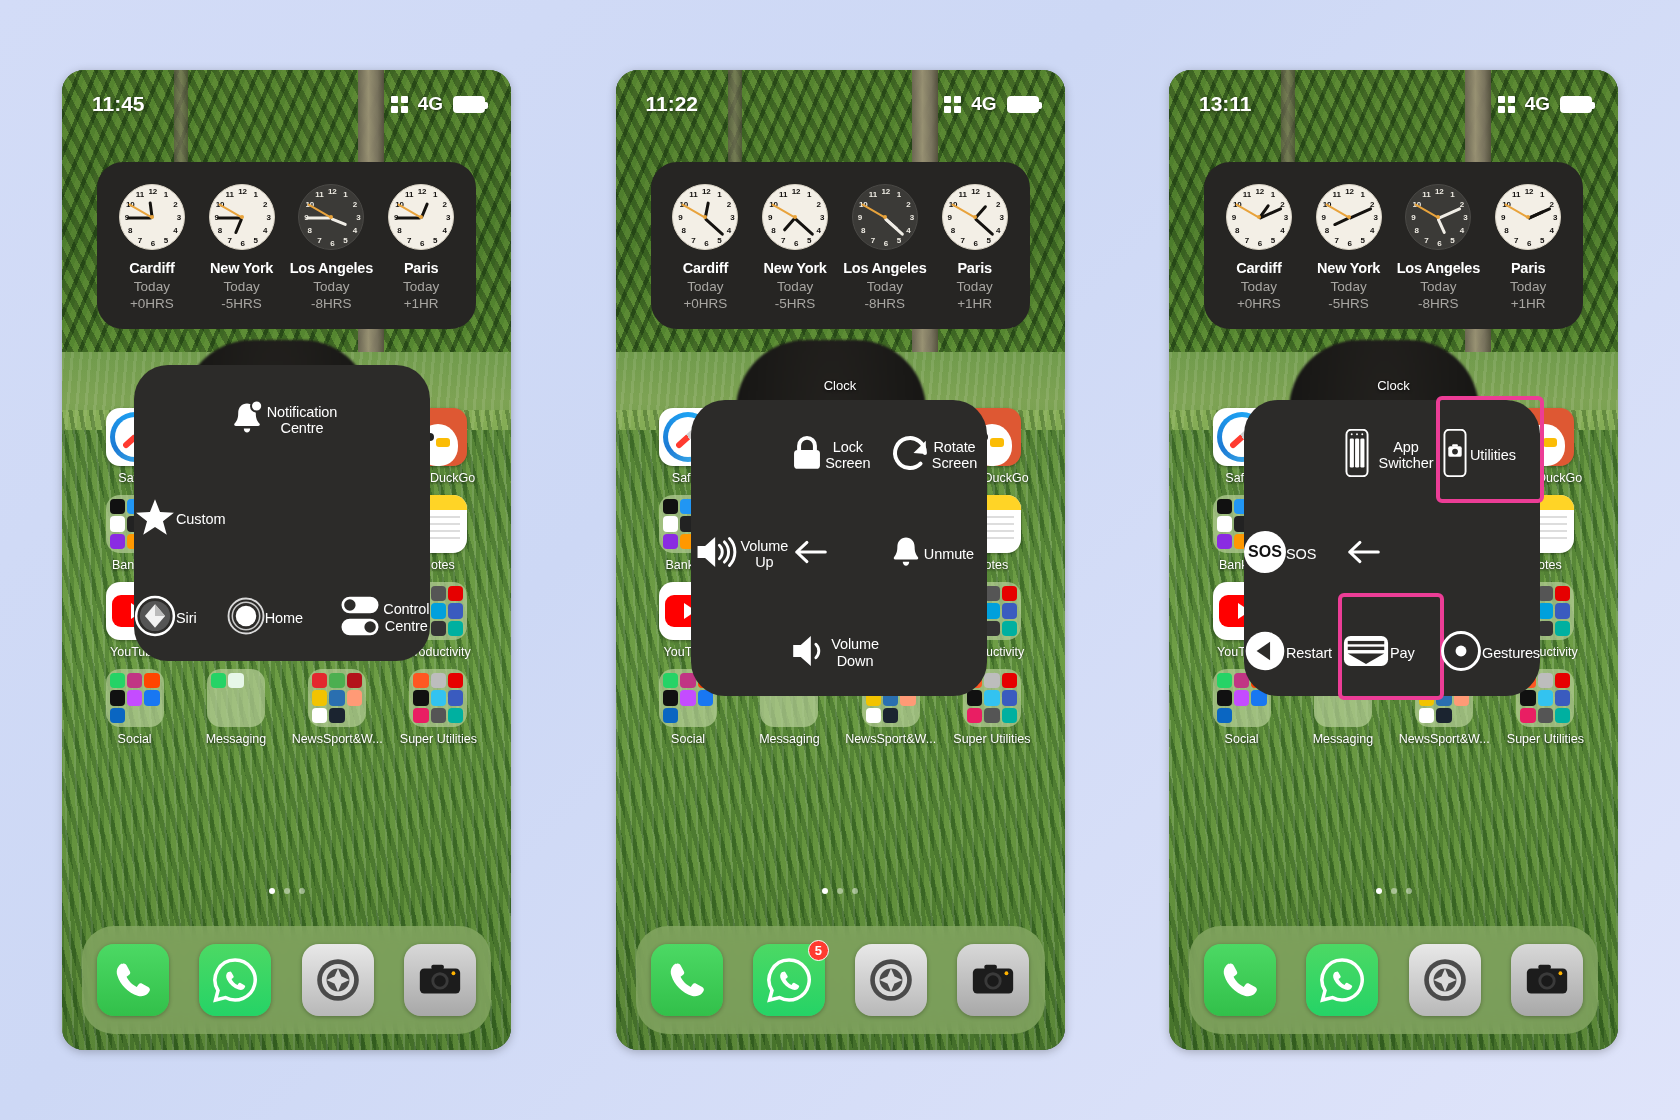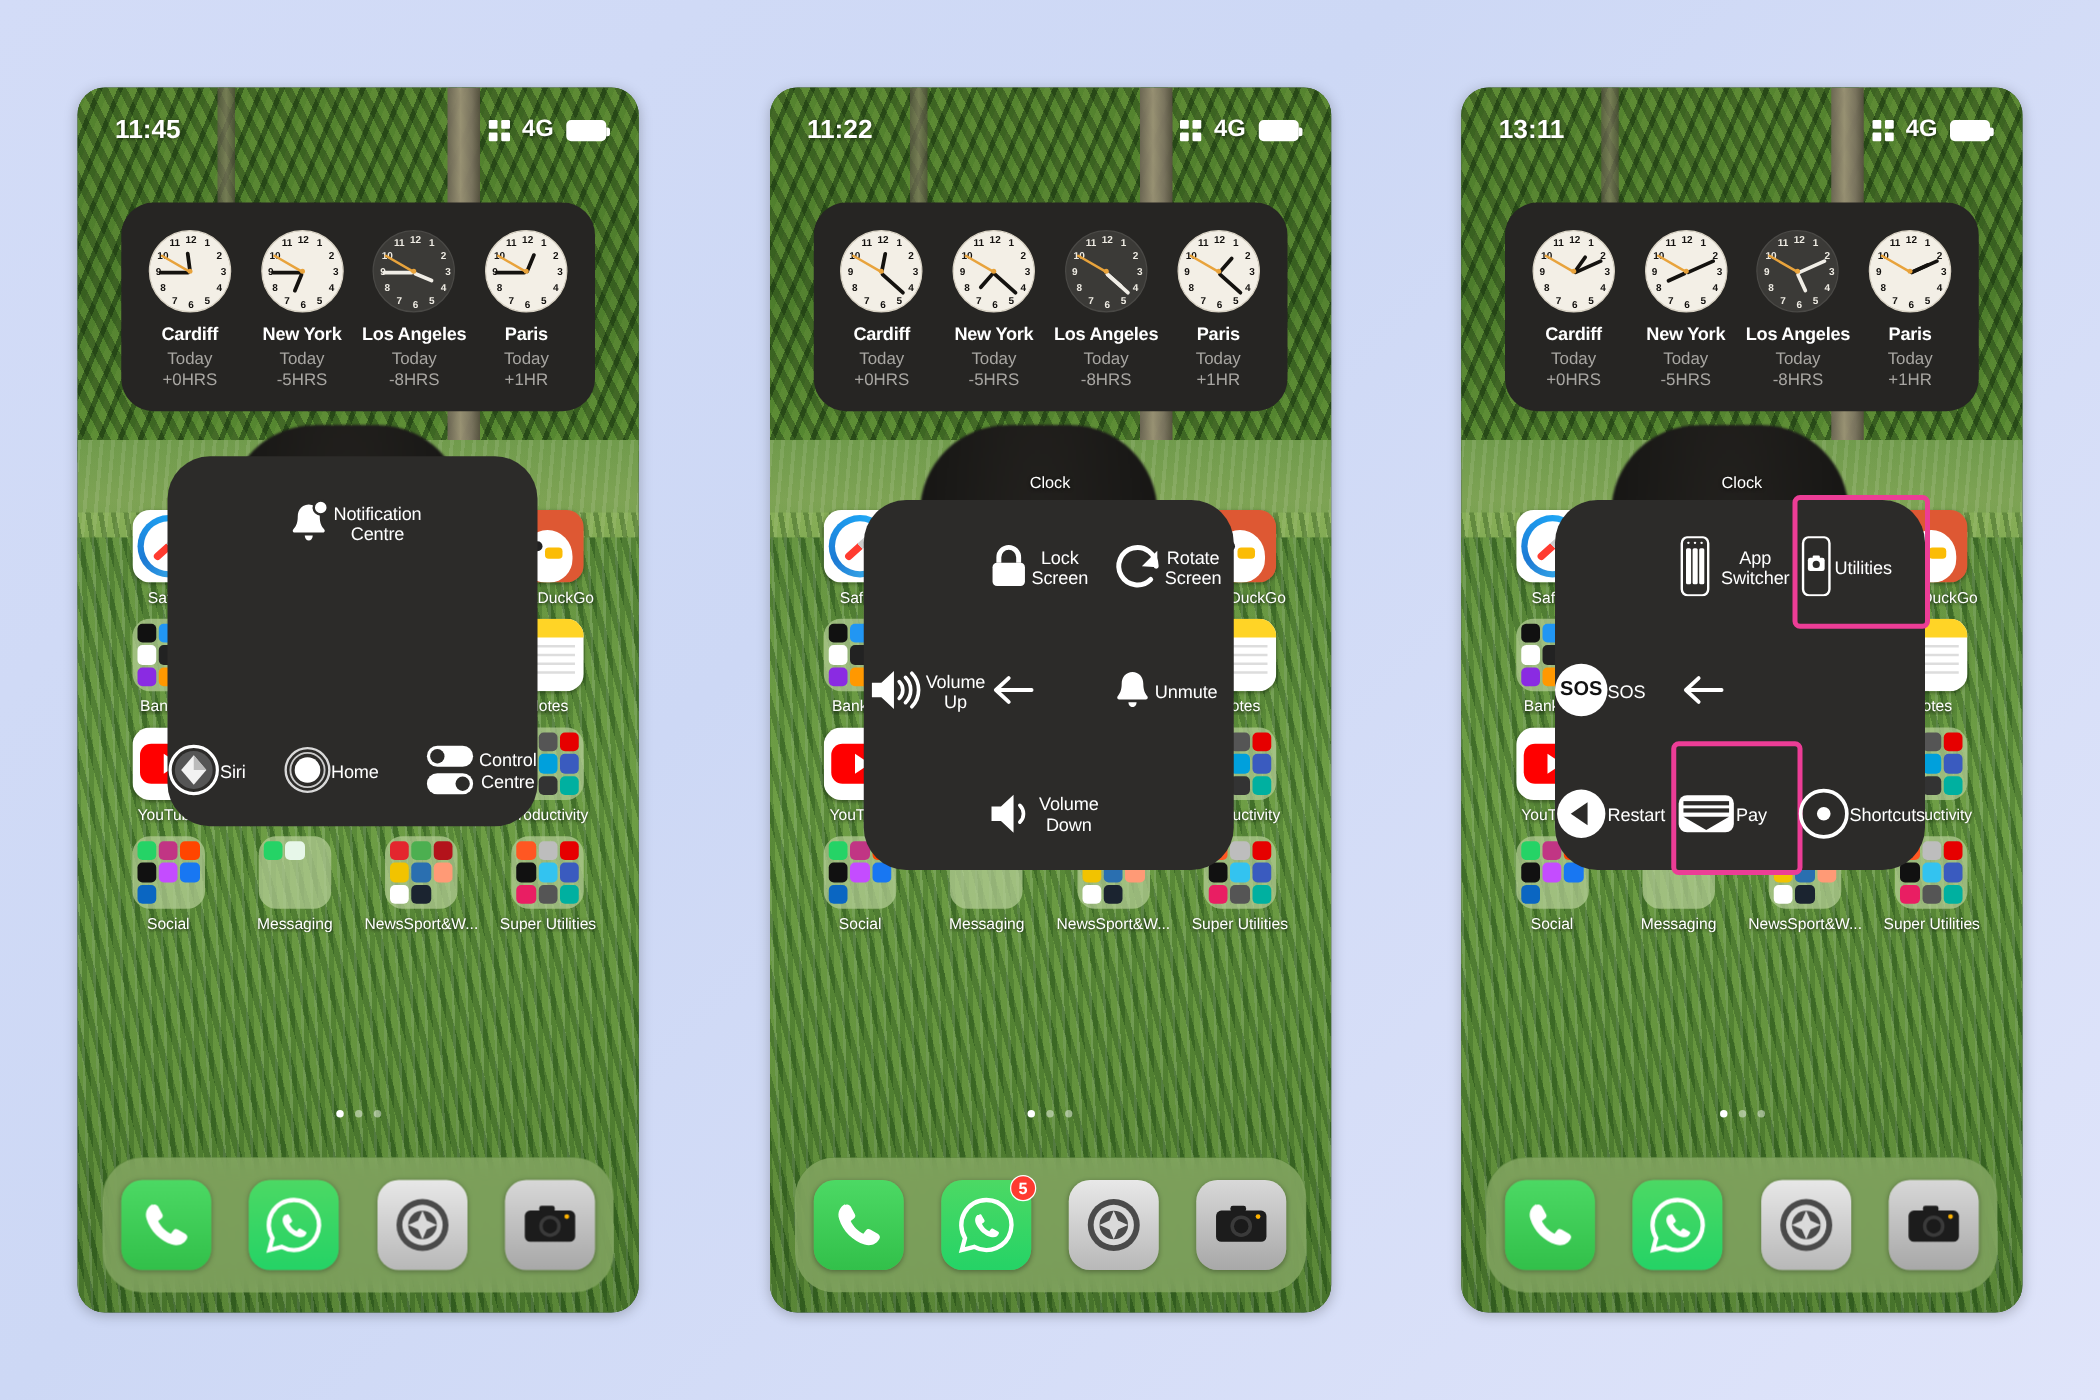--- a/index.html
+++ b/index.html
@@ -581,20 +581,30 @@
             <div style="width:40px;height:44px;position:relative">
               <svg viewBox="0 0 100 100" width="100%" height="100%">
                 <path d="M50 14c-13 0-22 10-22 24 0 14-4 20-9 26-2 2-1 6 3 6h56c4 0 5-4 3-6-5-6-9-12-9-26 0-14-9-24-22-24z" fill="#ffffff"></path>
                 <path d="M42 76h16c0 6-4 10-8 10s-8-4-8-10z" fill="#ffffff"></path>
                 <circle cx="74" cy="20" r="14" fill="#ffffff" stroke="#2c2b29" stroke-width="5"></circle>
               </svg>
             </div>
           </div>
           <div class="lbl"><span>Notification</span><br><span>Centre</span></div>
         </div>
+        <div class="slot" style="grid-row:2;grid-column:1">
+          <div class="glyph">
+            <div style="width:42px;height:42px">
+              <svg viewBox="0 0 100 100" width="100%" height="100%">
+                <path d="M50 8 L62 38 L95 40 L69 60 L78 92 L50 74 L22 92 L31 60 L5 40 L38 38 Z" fill="#ffffff"></path>
+              </svg>
+            </div>
+          </div>
+          <div class="lbl"><span>Custom</span></div>
+        </div>
         <div class="slot" style="grid-row:3;grid-column:2">
           <div class="glyph">
             <div style="width:38px;height:38px">
               <svg viewBox="0 0 100 100" width="100%" height="100%">
                 <circle cx="50" cy="50" r="46" fill="none" stroke="#d9d9d9" stroke-width="5"></circle>
                 <circle cx="50" cy="50" r="36" fill="none" stroke="#c9c9c9" stroke-width="4"></circle>
                 <circle cx="50" cy="50" r="27" fill="#ffffff"></circle>
               </svg>
             </div>
           </div>
@@ -1582,17 +1592,17 @@
         </div>
         <div class="slot" style="grid-row:3;grid-column:3">
           <div class="glyph">
             <div style="width:42px;height:42px">
               <svg viewBox="0 0 100 100" width="100%" height="100%">
                 <circle cx="50" cy="50" r="44" fill="none" stroke="#ffffff" stroke-width="7"></circle>
                 <circle cx="50" cy="50" r="13" fill="#ffffff"></circle>
               </svg>
             </div>
           </div>
-          <div class="lbl"><span>Shortcuts</span></div>
+          <div class="lbl"><span>Gestures</span></div>
         </div>
       </div>
     </div>
   </div>
 
 </body></html>

